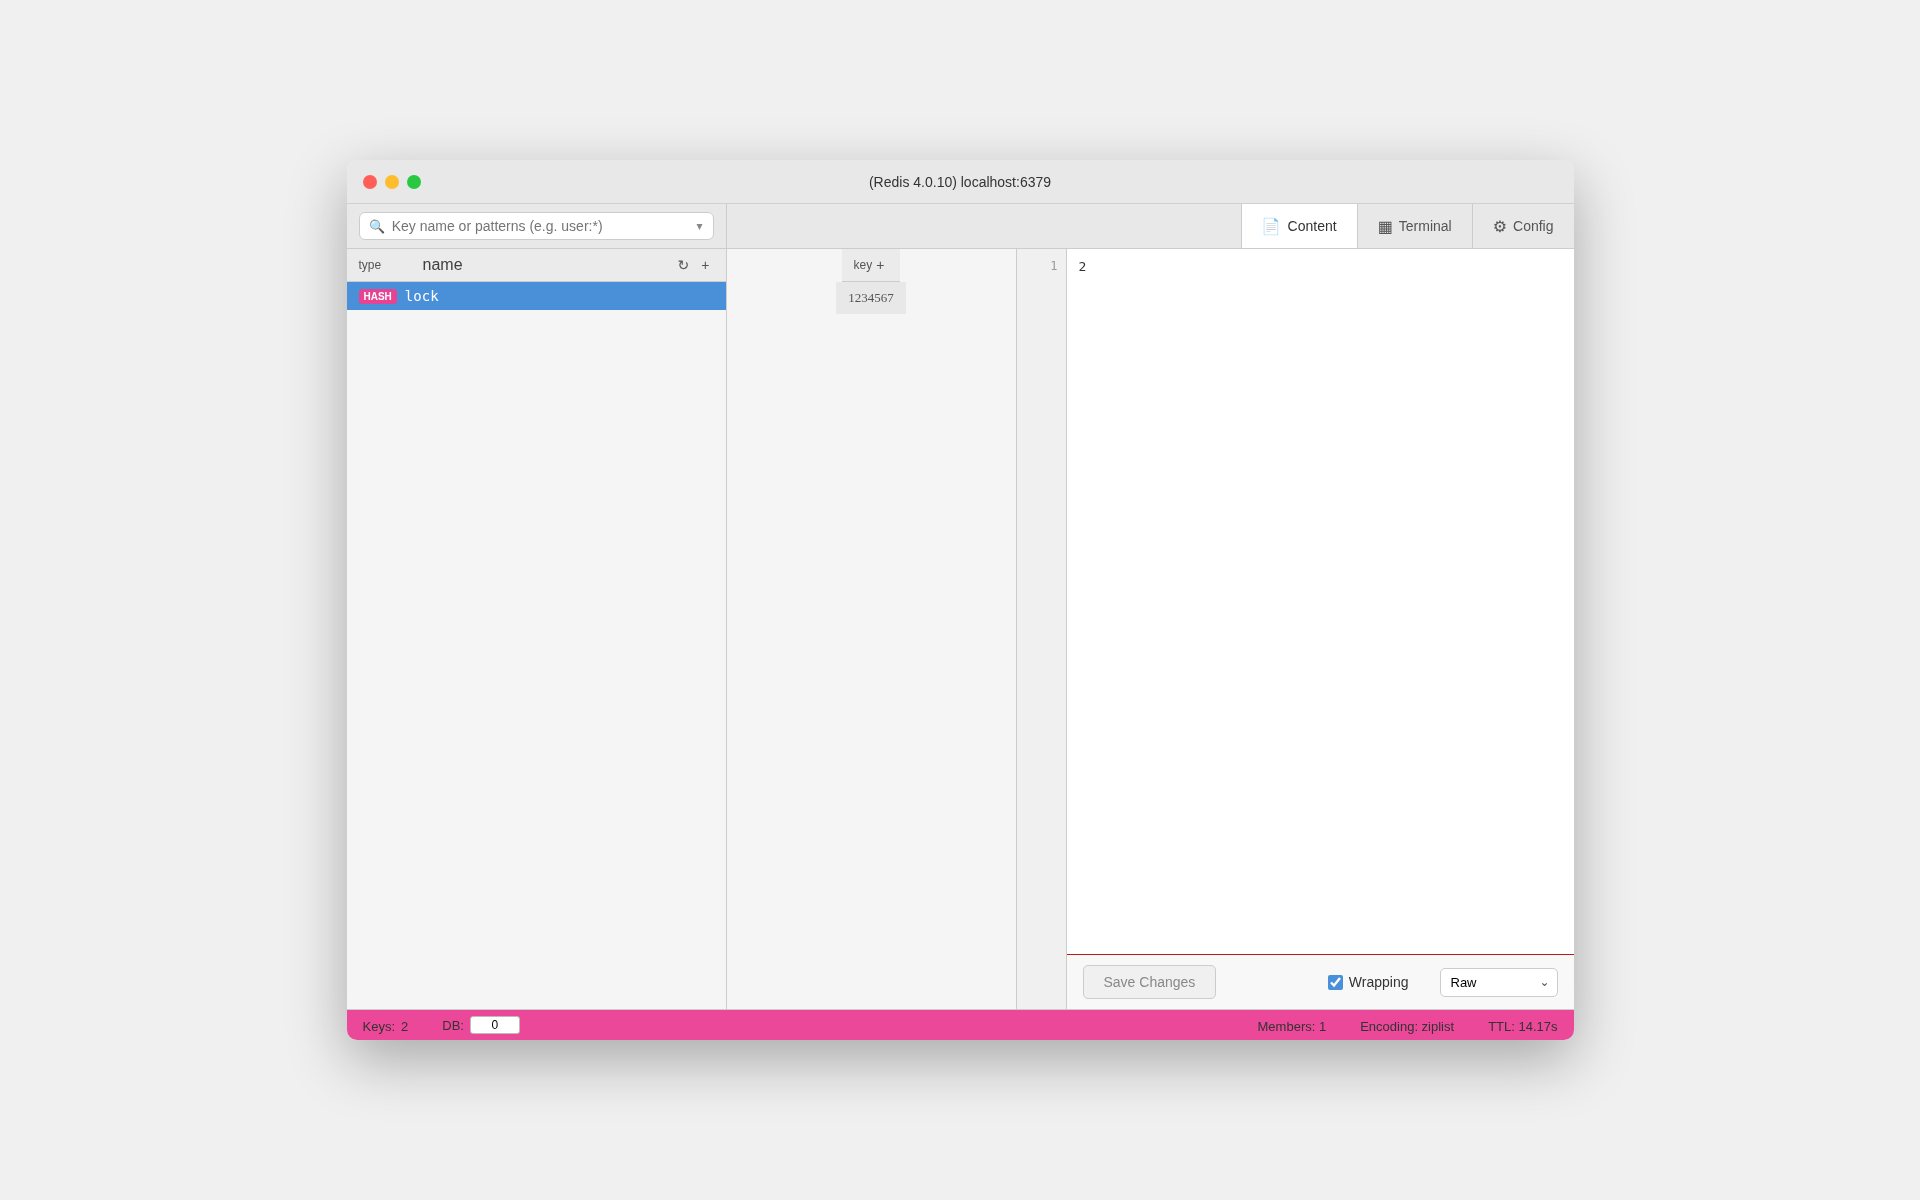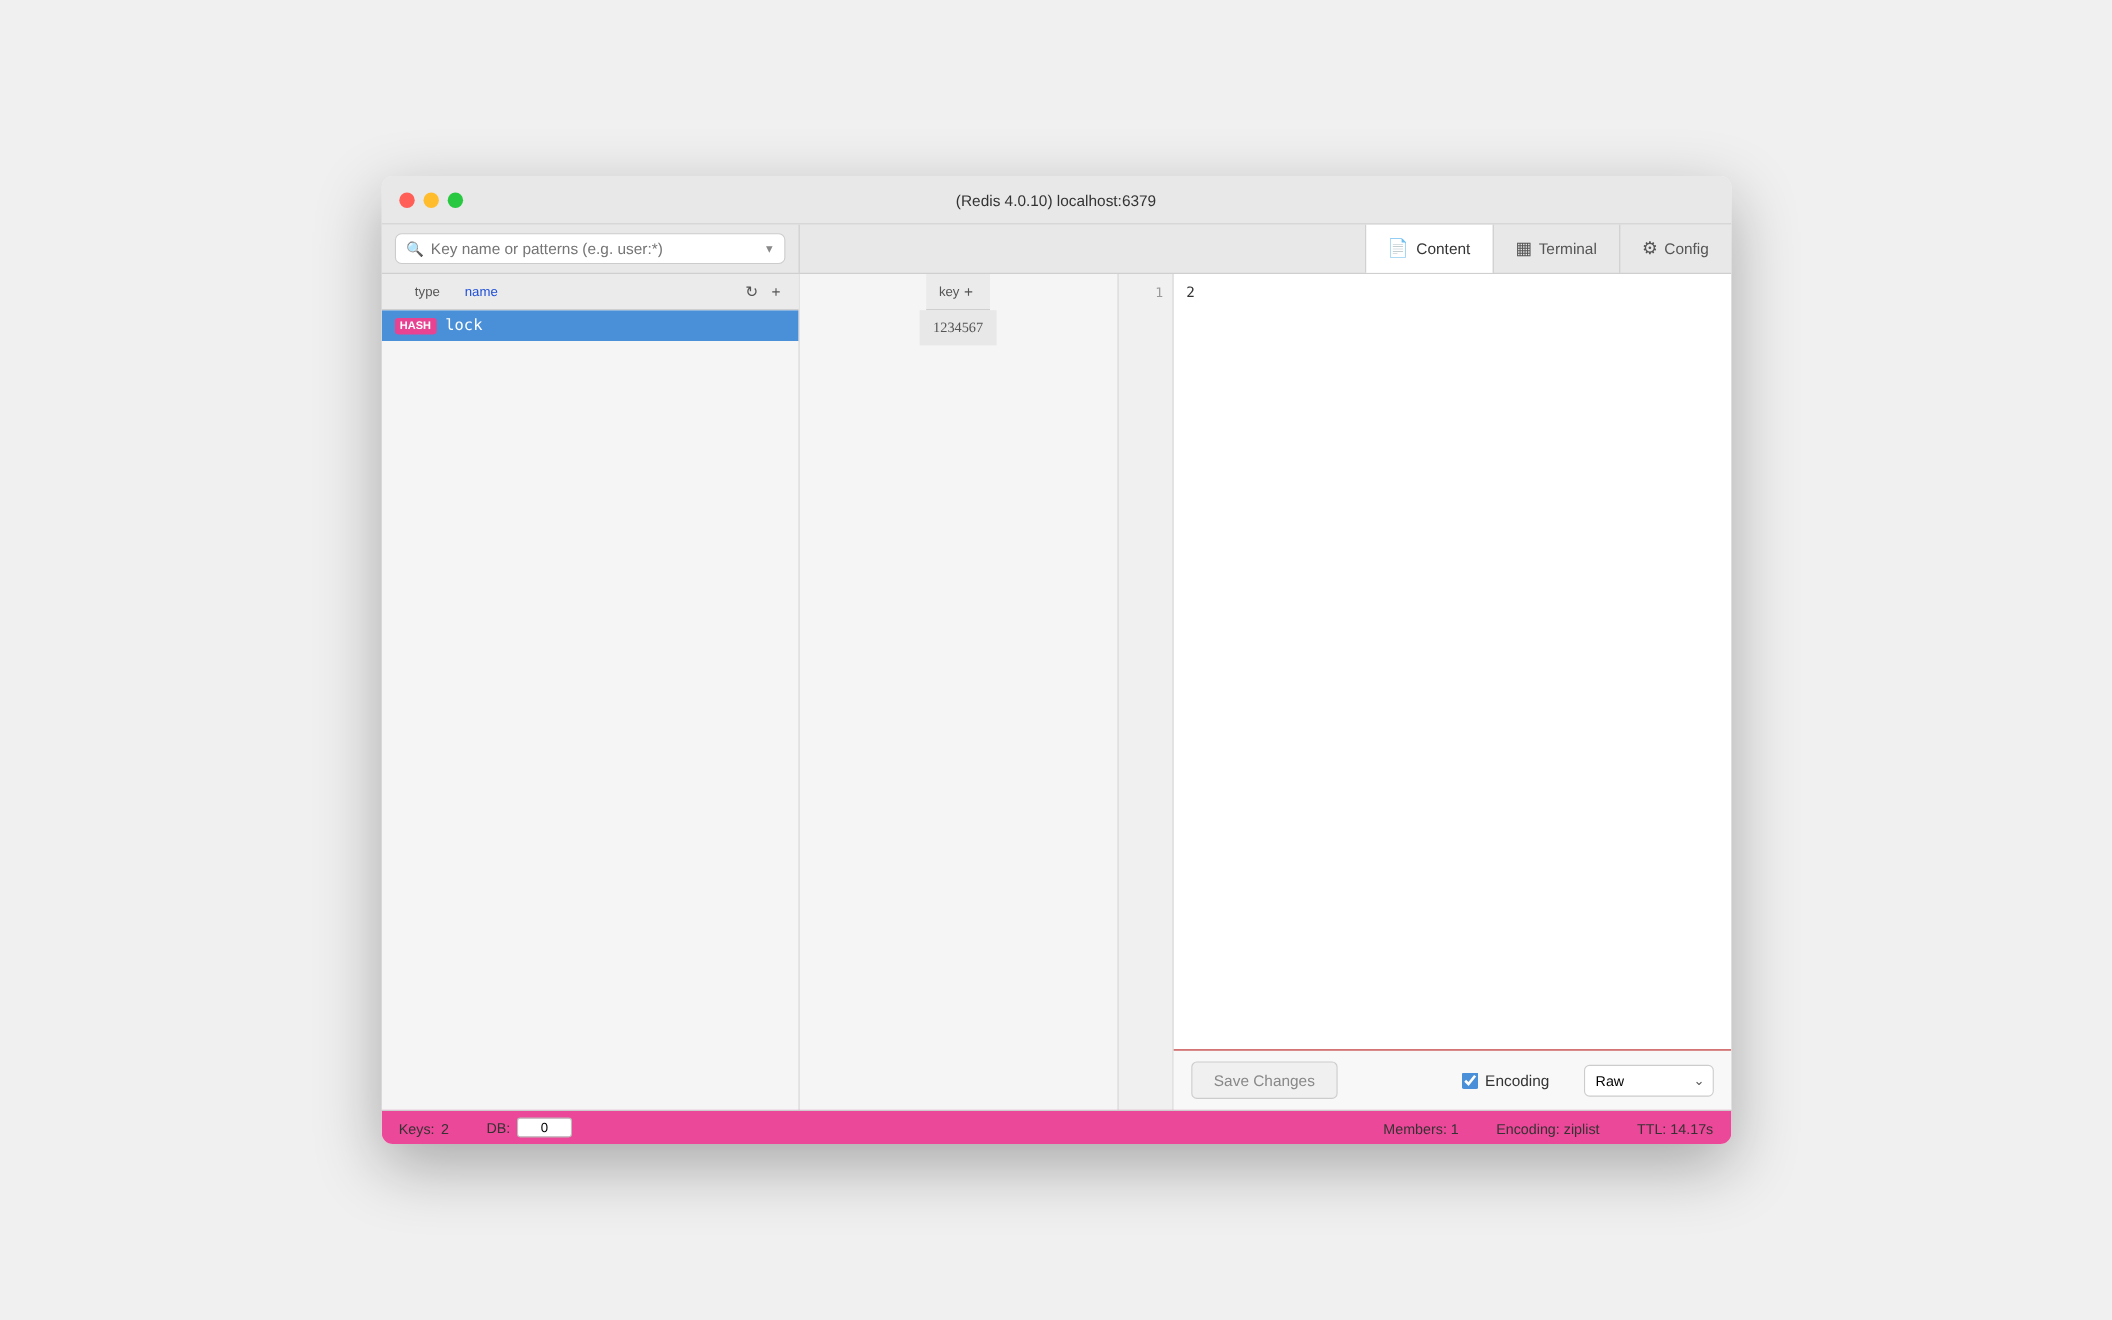--- a/index.html
+++ b/index.html
@@ -171,26 +171,25 @@
       border-bottom: 1px solid #ccc;
       background: #ebebeb;
       gap: 4px;
     }
 
     .header-col-type {
       font-size: 12px;
       color: #555;
       font-weight: 500;
       width: 60px;
-      text-align: center;
     }
 
     .header-col-name {
-      font-size: 12px;
-      color: #1d4ed8;
+      font-size: 16px;
+      color: #404040;
       font-weight: 500;
       flex: 1;
     }
 
     .header-actions {
       display: flex;
       gap: 4px;
     }
 
     .icon-btn {
@@ -485,21 +484,21 @@
 
     <div class="value-panel">
       <div class="value-editor">
         <div class="value-line">2</div>
       </div>
       <div class="value-actions">
         <button class="save-changes-btn">Save Changes</button>
         <div class="toolbar-spacer"></div>
         <label class="wrapping-label">
           <input type="checkbox" class="wrapping-checkbox" checked="" style="">
-          <span>Encoding</span>
+          <span>Wrapping</span>
         </label>
         <div class="raw-select-wrapper">
           <select>
             <option value="raw">Raw</option>
             <option value="json">JSON</option>
             <option value="msgpack">MessagePack</option>
           </select>
         </div>
       </div>
     </div>

